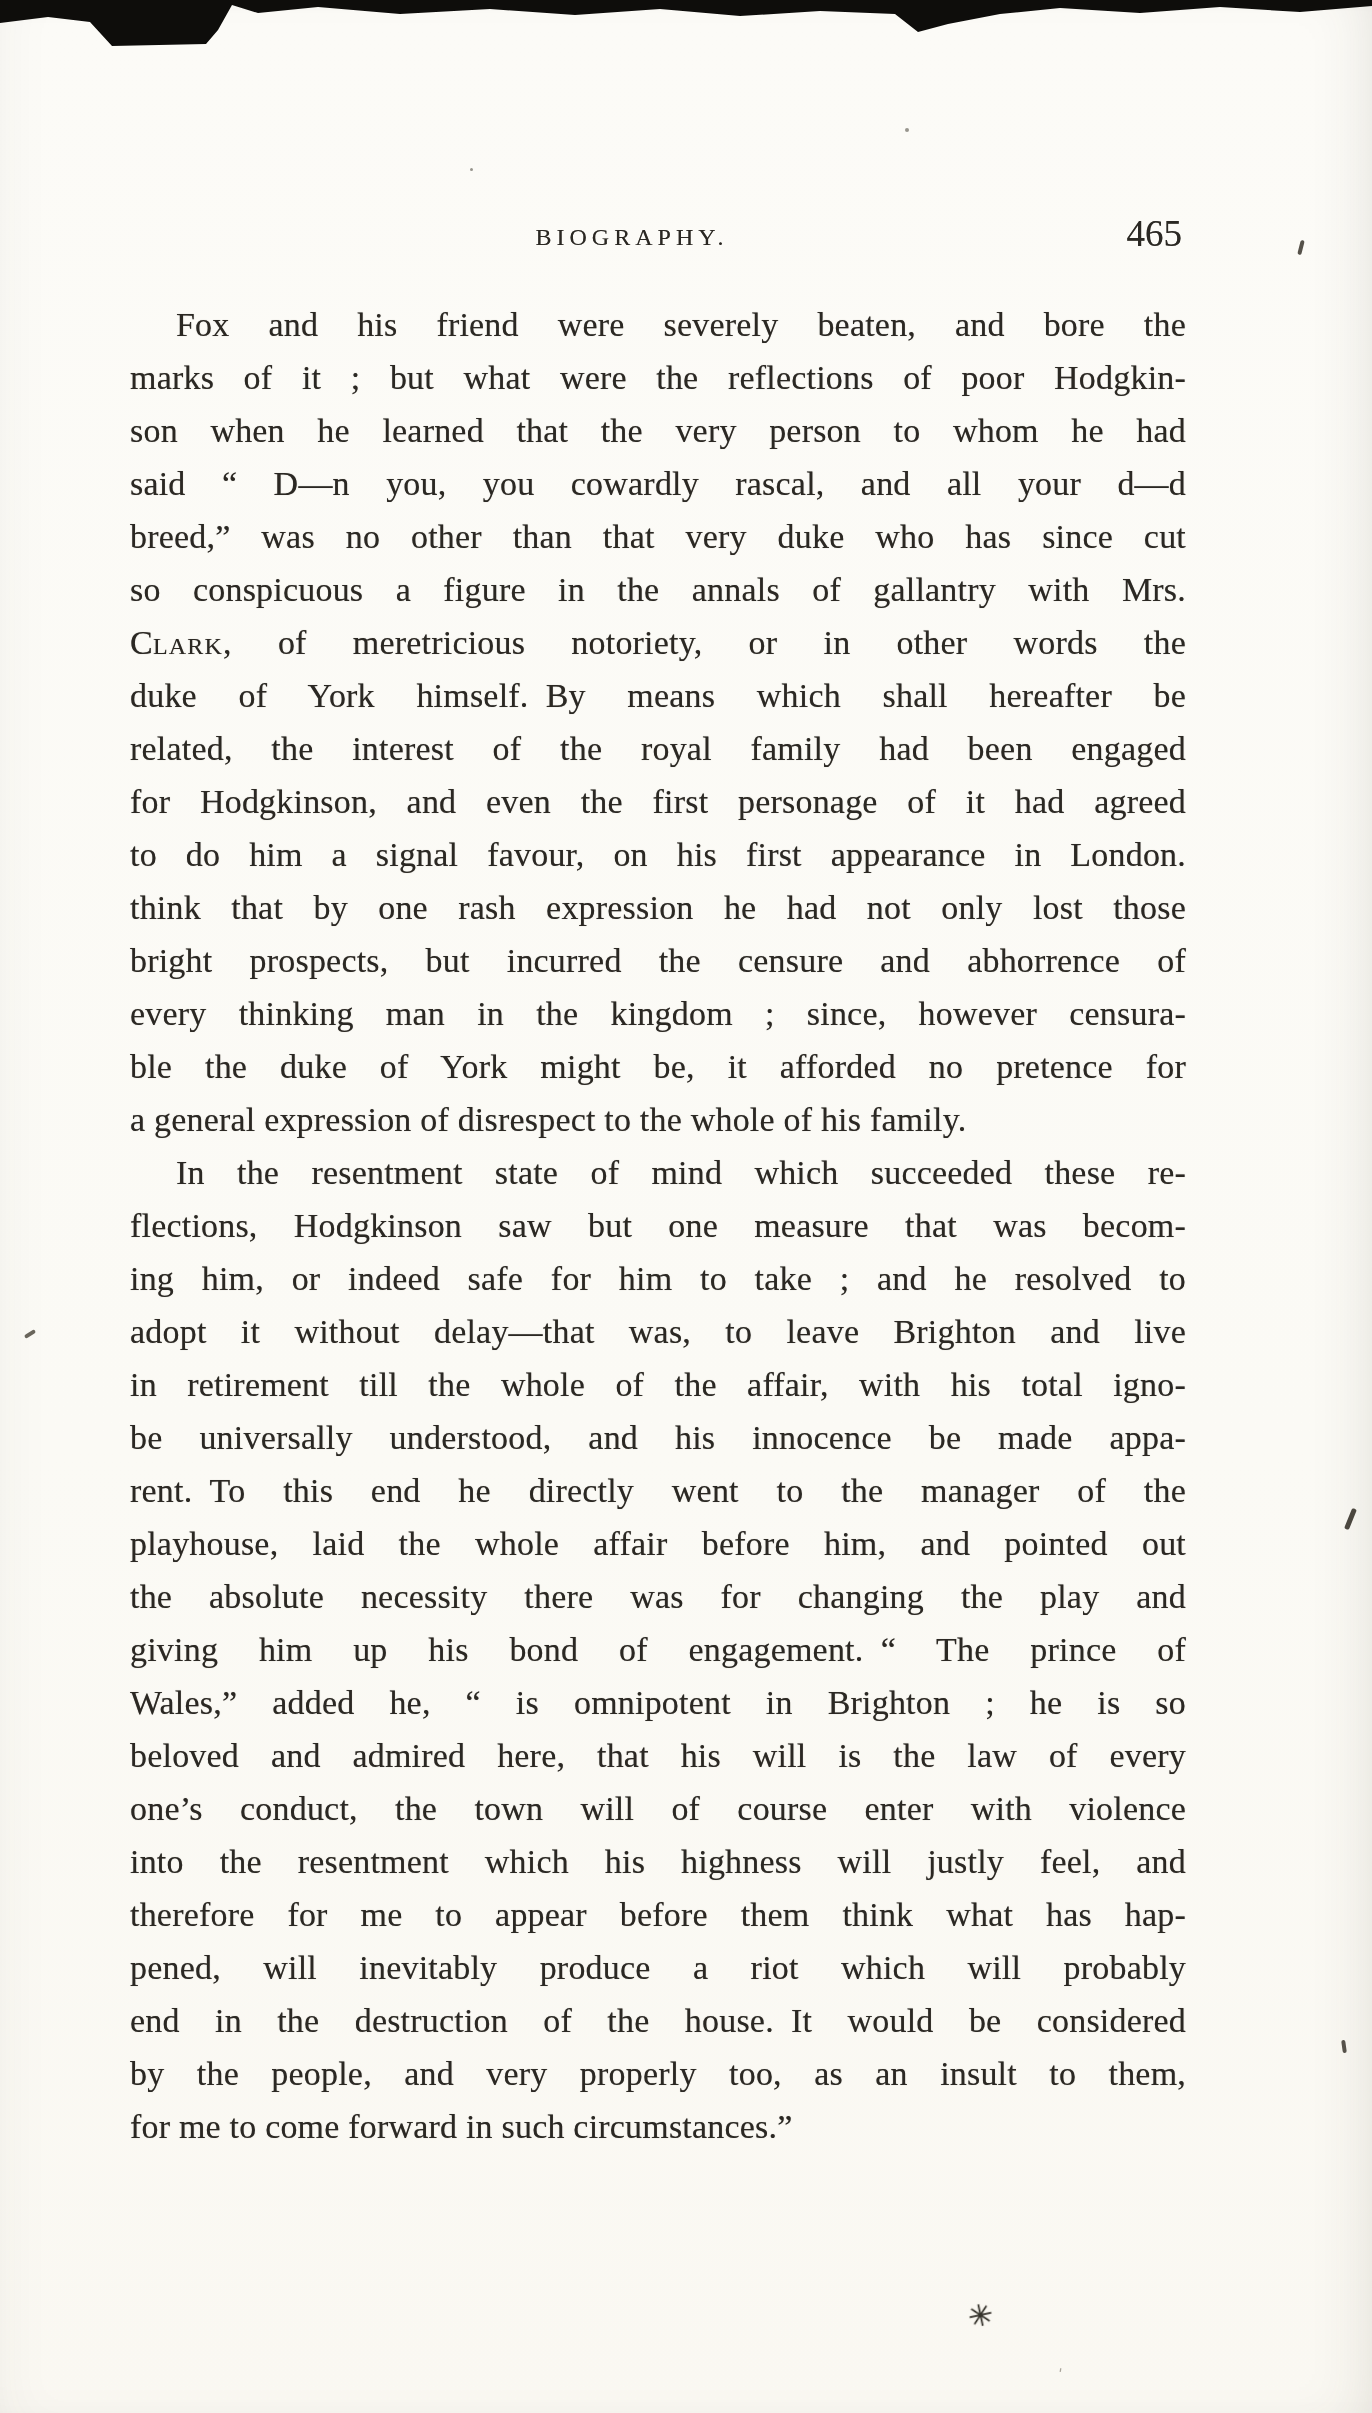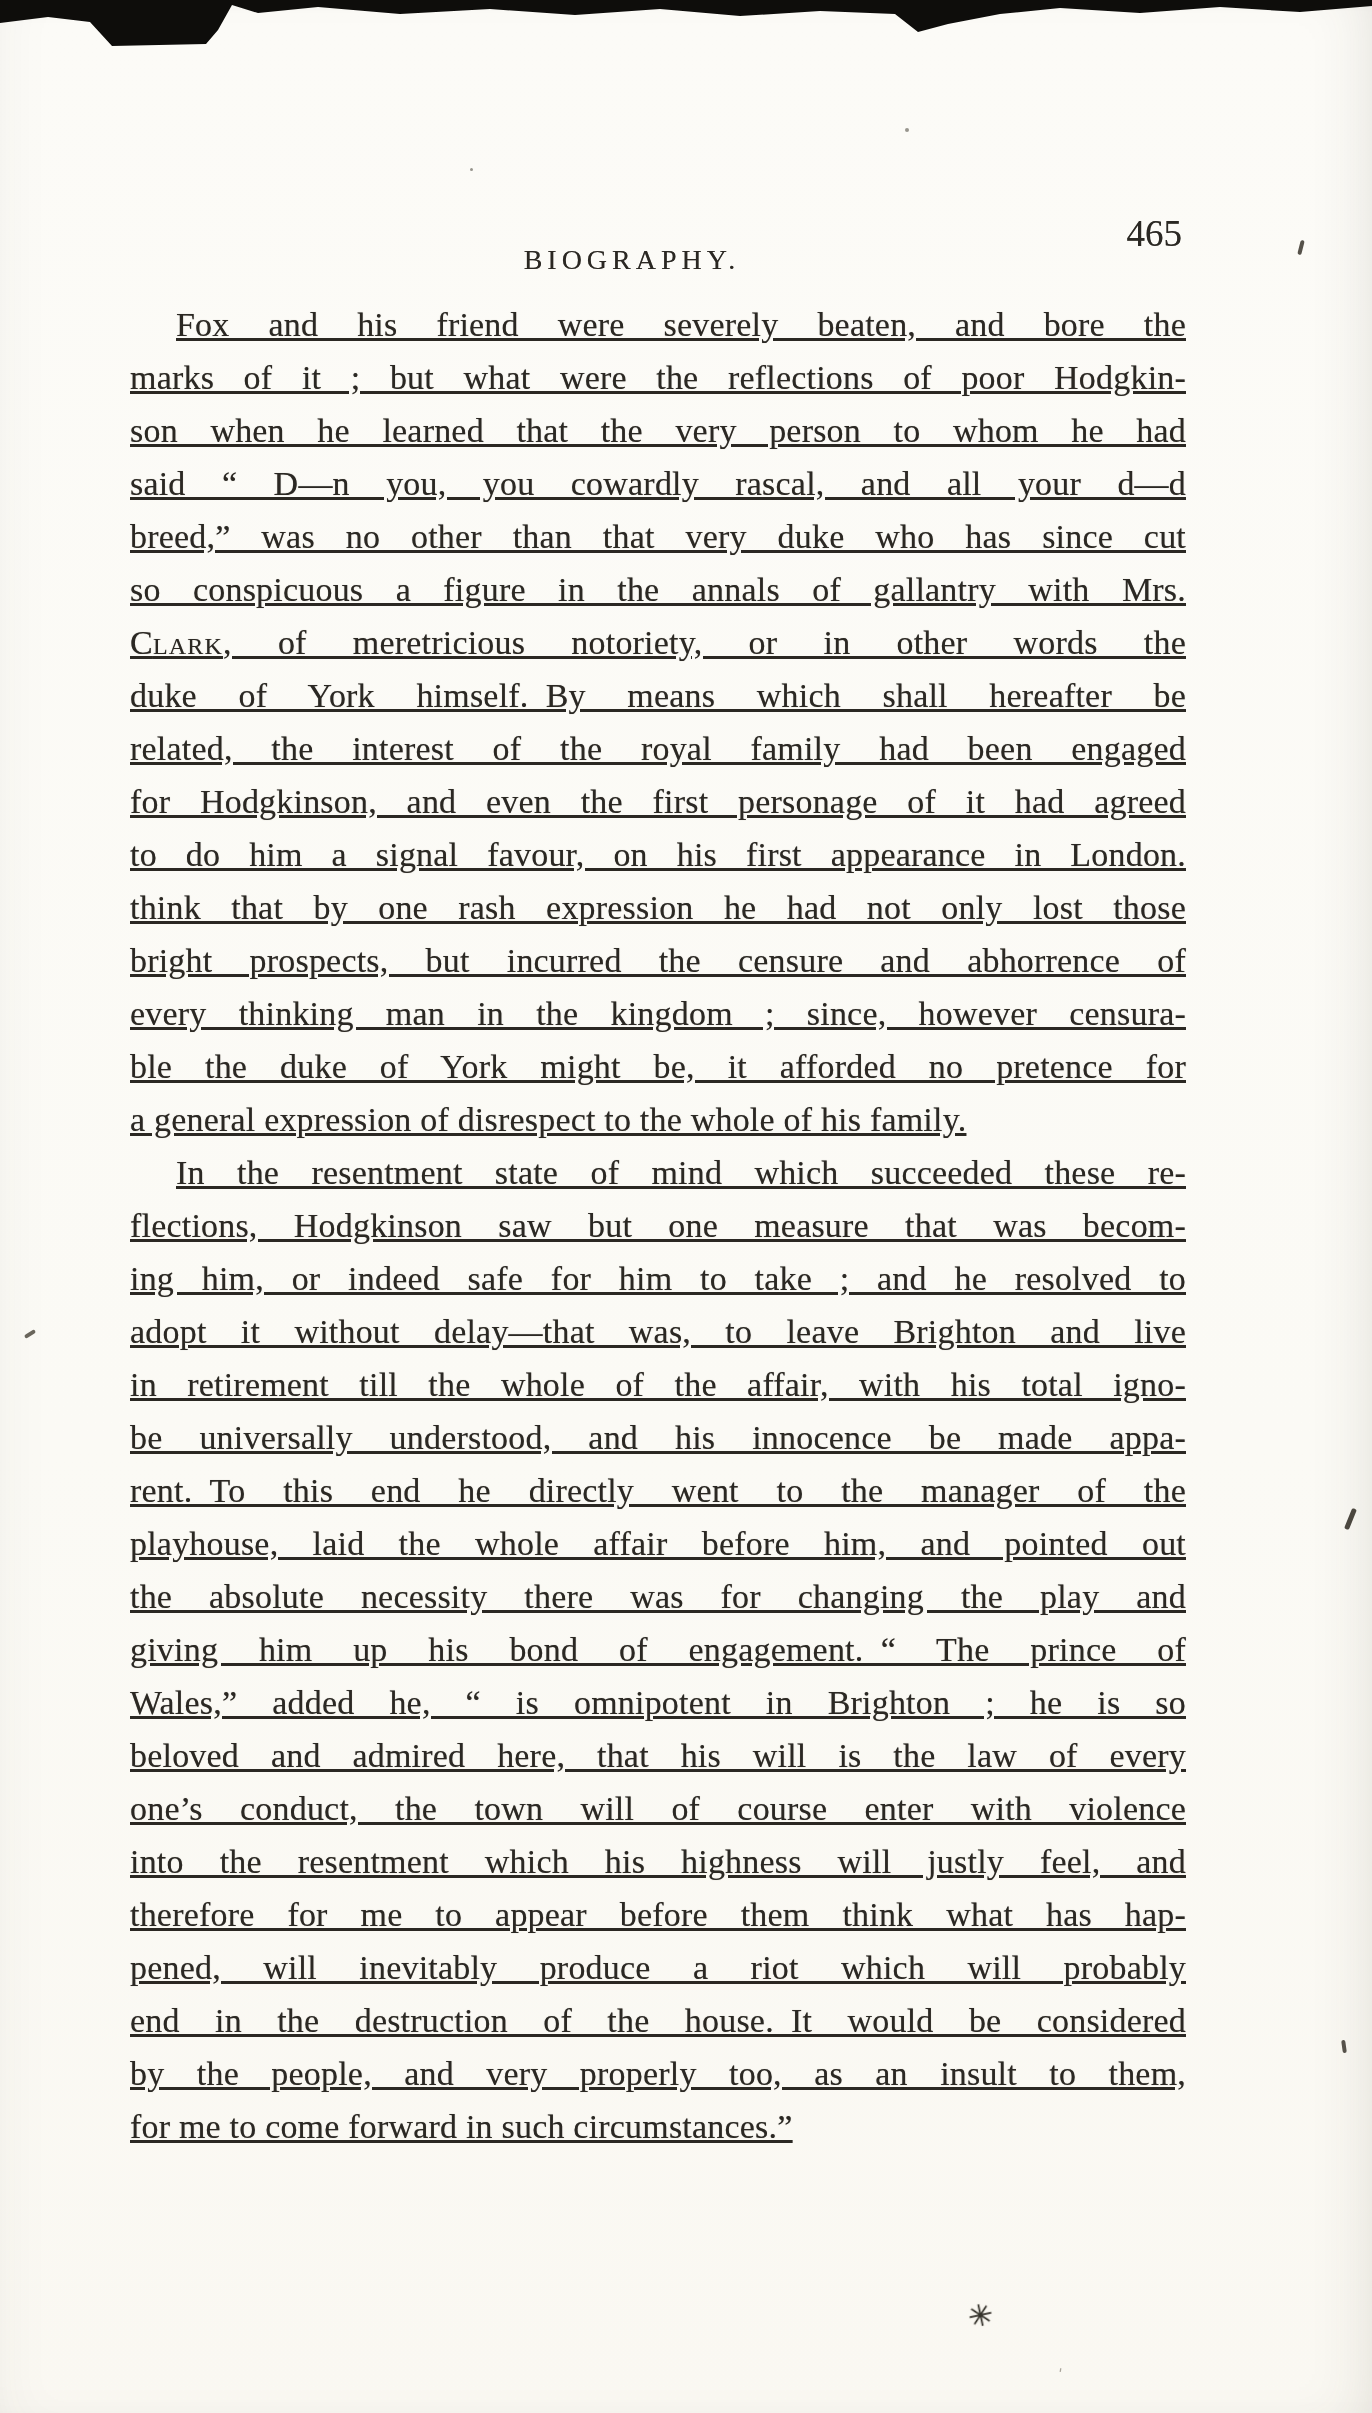--- a/index.html
+++ b/index.html
@@ -37,43 +37,41 @@
   .header-row {
     position: absolute;
     top: 0; left: 0; right: 0;
     height: 280px;
   }
   .running-title {
     position: absolute;
     top: 224px;
     left: 632px;
     transform: translateX(-50%);
-    font-size: 28px;
+    font-size: 24px;
     letter-spacing: 5px;
     color: var(--ink, #2b2823);
     text-shadow: 0 0 0.6px rgba(43,40,35,0.55);
     white-space: nowrap;
-    margin-top: 20px;
   }
   .page-number {
     position: absolute;
     top: 212px;
     right: 190px;
     font-size: 37px;
     color: var(--ink, #2b2823);
     text-shadow: 0 0 0.6px rgba(43,40,35,0.55);
   }
   .text-block {
     position: absolute;
     top: 298px;
     left: 130px;
     width: 1056px;
     color: var(--ink, #2b2823);
     text-shadow: 0 0 0.7px rgba(43,40,35,0.5);
-    text-decoration: underline;
   }
   .paragraph { margin: 0; }
   .line {
     font-size: 34px;
     line-height: 53px;
     text-align: justify;
     text-align-last: justify;
     letter-spacing: 0.2px;
   }
   .line.first { text-indent: 46px; }

